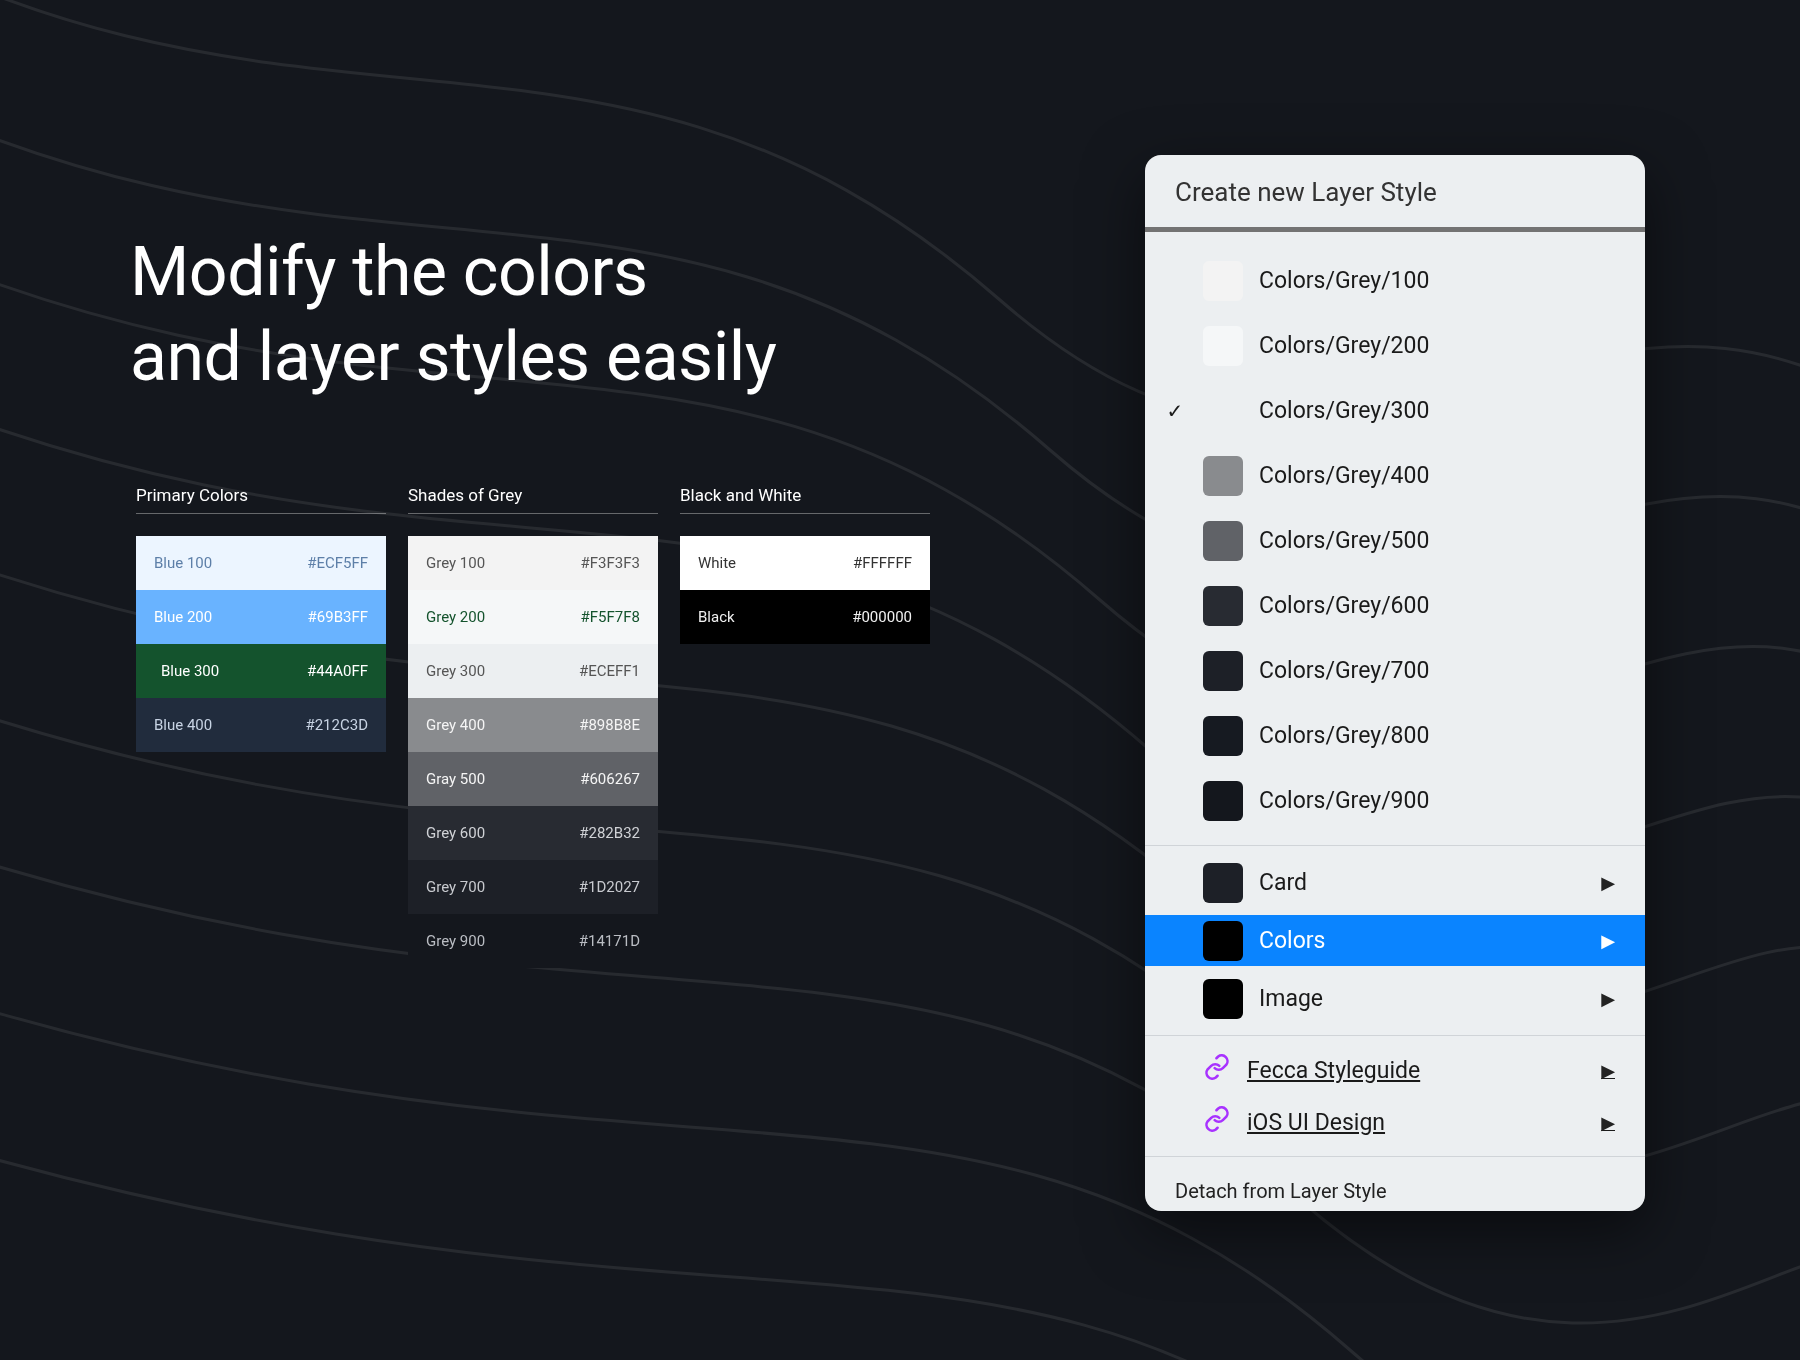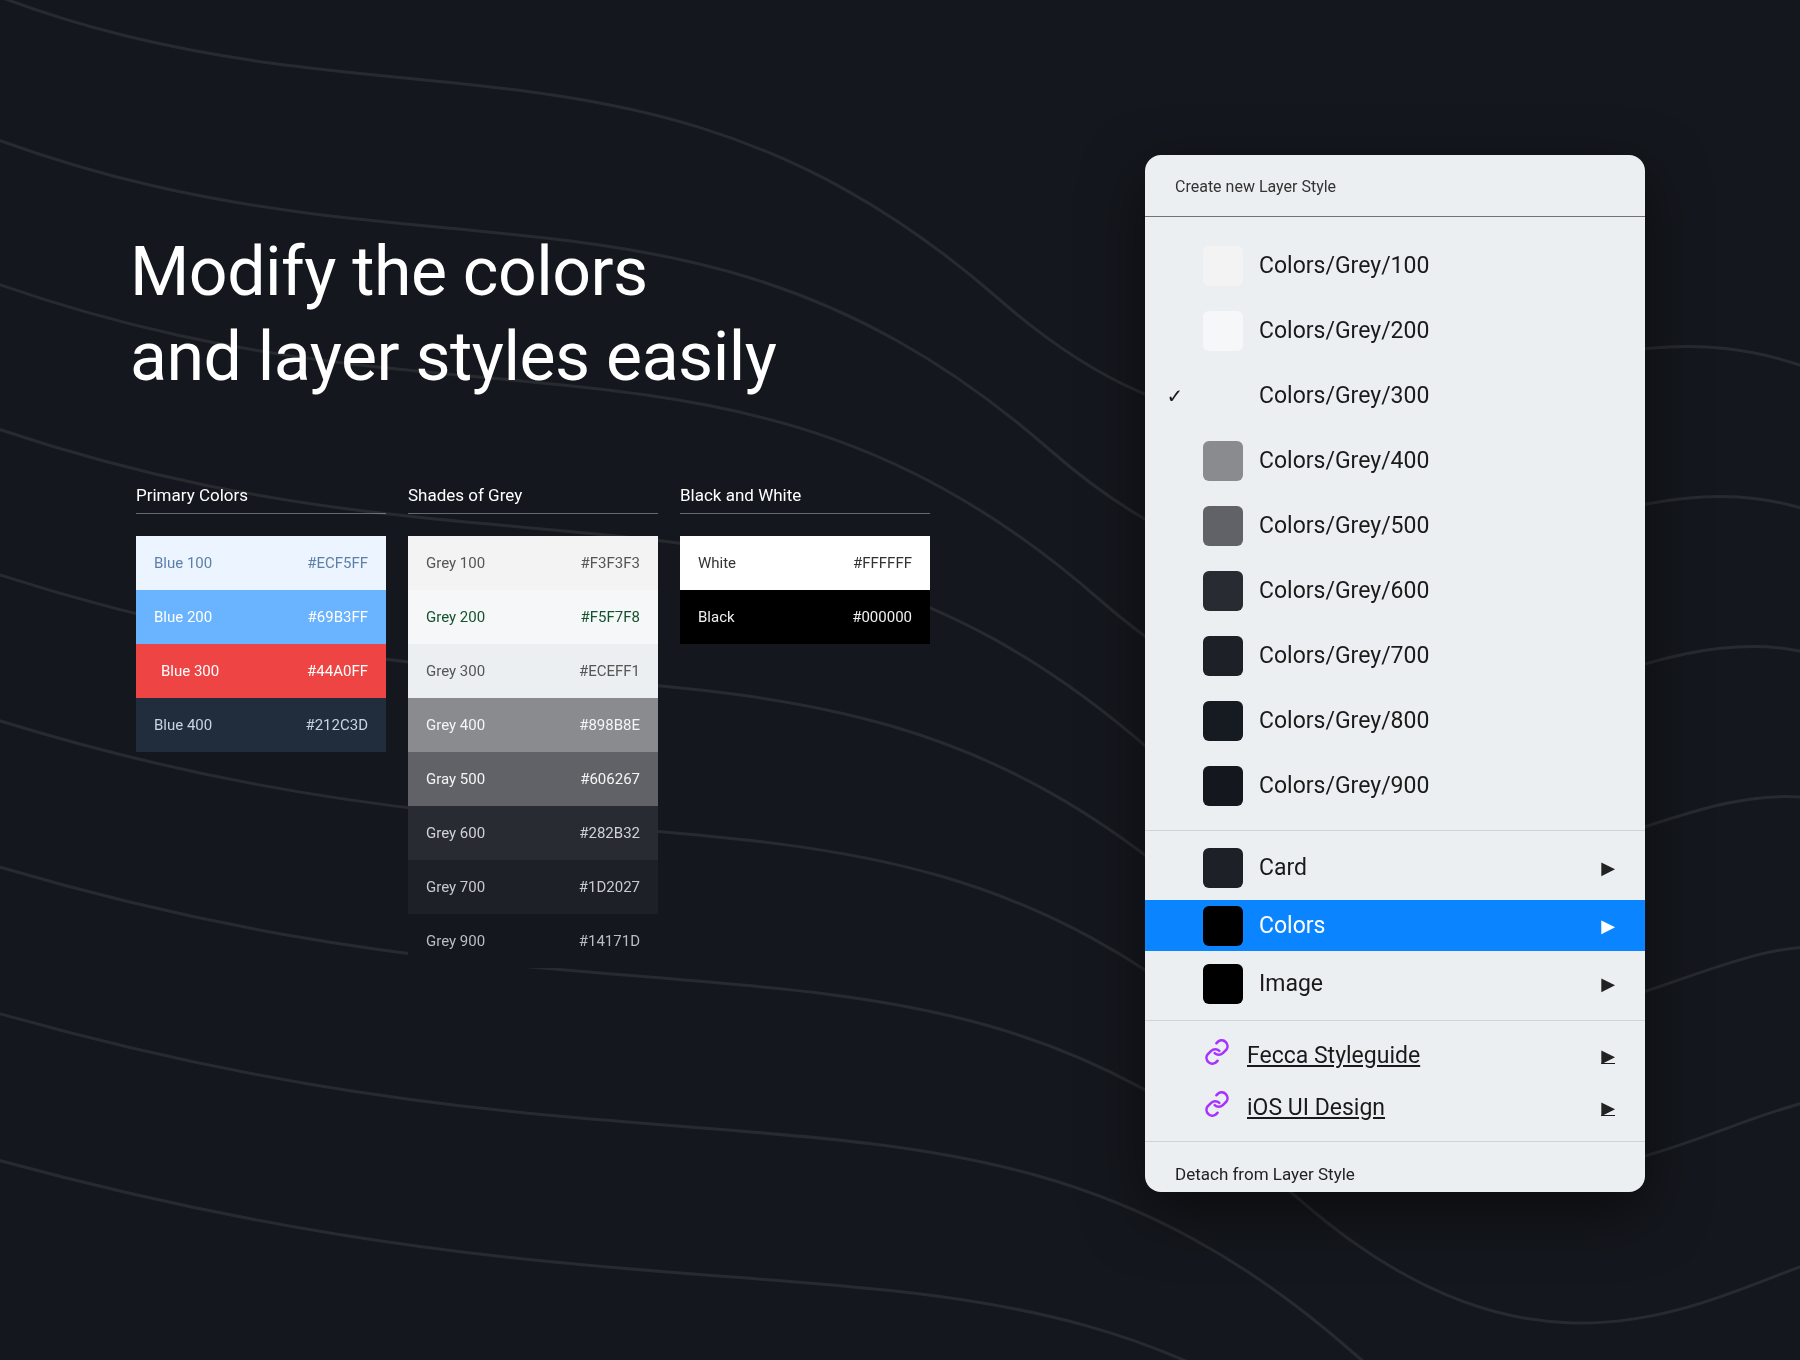--- a/index.html
+++ b/index.html
@@ -73,24 +73,24 @@
     width: 500px;
     background: #ECEFF1;
     border-radius: 16px;
     box-shadow: 0 20px 60px rgba(0,0,0,0.5);
     z-index: 3;
     color: #1a1a1a;
     overflow: hidden;
   }
   .panel-header {
     padding: 22px 30px 20px;
-    font-size: 16px;
+    font-size: 26px;
     font-weight: 400;
     color: #333;
-    border-bottom: 1px solid #737373;
+    border-bottom: 5px solid #737373;
   }
   .panel-list {
     padding: 16px 0 12px;
     border-bottom: 1px solid #d0d4d8;
   }
   .panel-item {
     display: flex;
     align-items: center;
     height: 65px;
     padding: 0 30px 0 18px;
@@ -130,21 +130,21 @@
   }
 
   .link-icon {
     width: 28px;
     height: 28px;
     flex-shrink: 0;
   }
 
   .panel-footer {
     padding: 18px 30px 6px;
-    font-size: 17px;
+    font-size: 20px;
     color: #222;
   }
   .panel-footer-line {
     padding: 4px 0;
   }
   .panel-footer .faded {
     color: #999;
   }
 
   .group-swatch {
@@ -186,21 +186,21 @@
     <div class="palette">
       <div class="palette-header">Primary Colors</div>
       <div class="swatch" style="background: rgb(236, 245, 255); color: rgb(93, 127, 168);">
         <span class="name">Blue 100</span>
         <span class="hex">#ECF5FF</span>
       </div>
       <div class="swatch" style="background: rgb(105, 179, 255); color: rgb(255, 255, 255);">
         <span class="name">Blue 200</span>
         <span class="hex">#69B3FF</span>
       </div>
-      <div class="swatch" style="background: #ef4444; color: rgb(255, 255, 255); padding-left: 25px;">
+      <div class="swatch" style="background: #14532d; color: rgb(255, 255, 255); padding-left: 25px;">
         <span class="name">Blue 300</span>
         <span class="hex">#44A0FF</span>
       </div>
       <div class="swatch" style="background: rgb(33, 44, 61); color: rgb(199, 211, 227);">
         <span class="name">Blue 400</span>
         <span class="hex">#212C3D</span>
       </div>
     </div>
     <div class="palette">
       <div class="palette-header">Shades of Grey</div>

